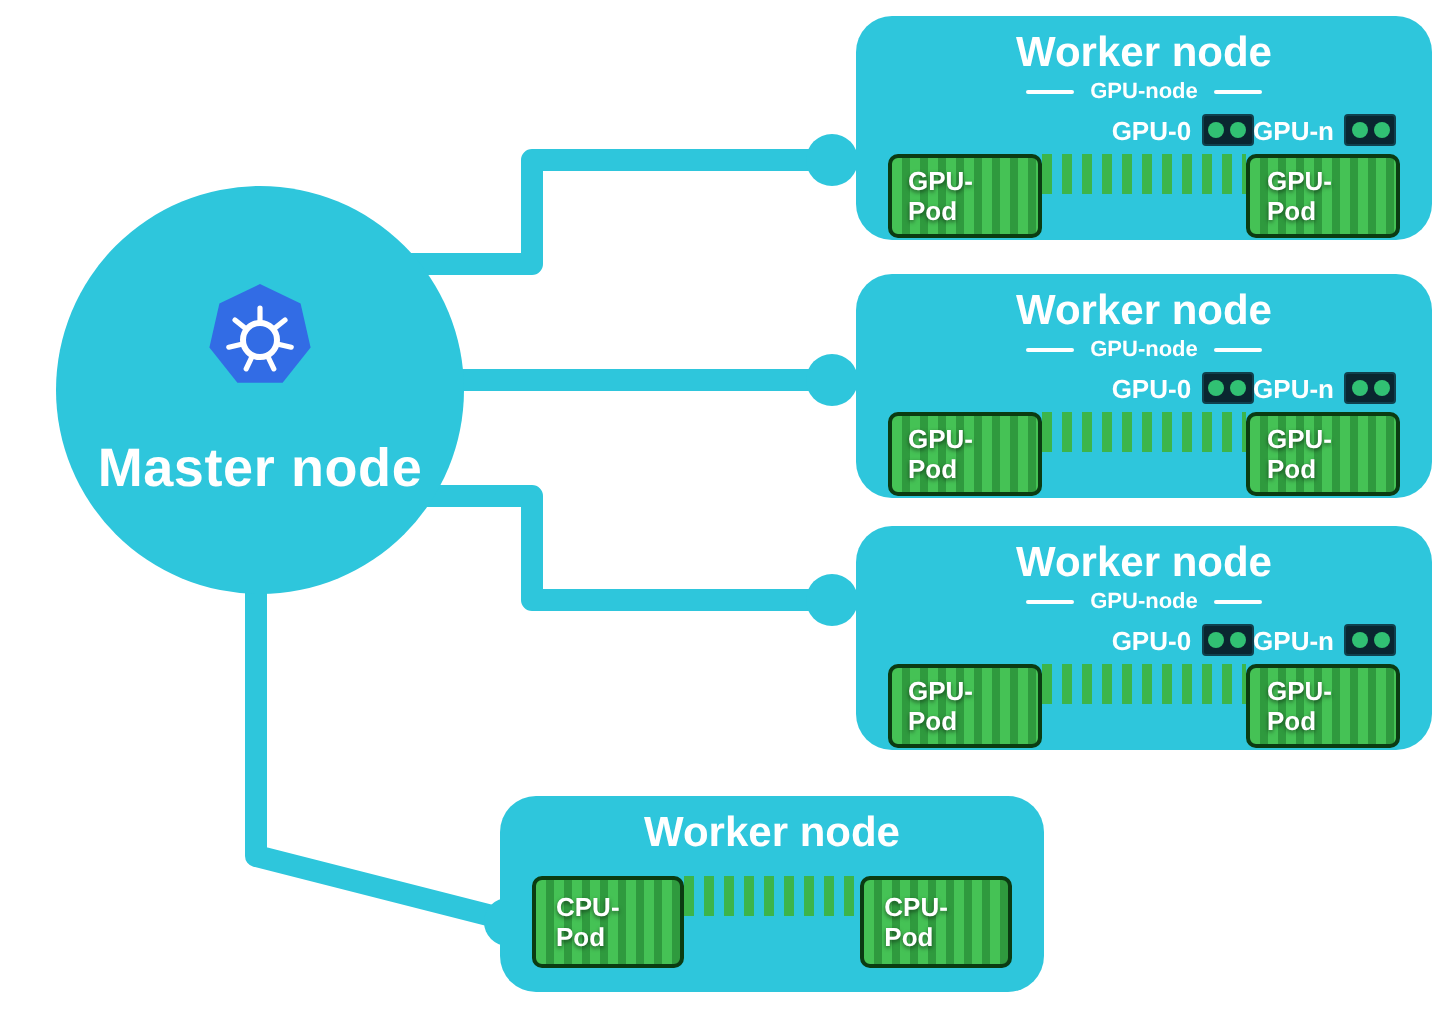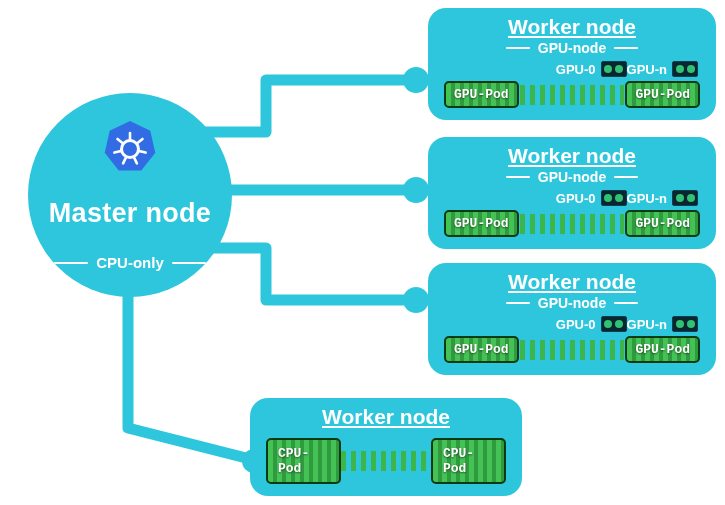--- a/index.html
+++ b/index.html
@@ -33,33 +33,33 @@
   .worker {
     position:absolute; background:var(--node_cyan,#2ec6dc); border-radius:18px;
     color:#ffffff; box-sizing:border-box; padding:7px 14px 10px;
   }
   .worker-gpu { left:428px; width:288px; height:112px; }
   .worker-gpu.w1 { top:8px; }
   .worker-gpu.w2 { top:137px; }
   .worker-gpu.w3 { top:263px; }
   .worker-cpu { left:250px; top:398px; width:272px; height:98px; }
 
-  .worker-title { text-align:center; font-size:21px; font-weight:bold; line-height:1.1;text-decoration:underline; }
-  .worker .subtitle { font-size:14px; margin-top:2px; }
+  .worker-title { text-align:center; font-size:21px; font-weight:bold; line-height:1.1; }
+  .worker .subtitle { font-size:11px; margin-top:2px; }
   .worker .subtitle::before, .worker .subtitle::after { width:24px; height:1.5px; }
 
   .gpu-row { display:flex; justify-content:flex-end; align-items:center; margin-top:5px; padding:0 4px; }
   .gpu-label-group { display:flex; align-items:center; gap:5px; font-size:13px; font-weight:bold; }
   .gpu-icon {
     width:24px; height:14px; background:#0a2630; border:1px solid #10404d; border-radius:2px;
     display:flex; align-items:center; justify-content:center; gap:3px;
   }
   .gpu-icon i { display:block; width:8px; height:8px; border-radius:50%; background:#31c173; }
 
-  .pods-row { display:flex; justify-content:space-between; align-items:center; margin-top:4px; padding:0 2px;font-family:Liberation Mono, monospace; }
+  .pods-row { display:flex; justify-content:space-between; align-items:flex-start; margin-top:4px; padding:0 2px; }
   .worker-cpu .pods-row { margin-top:10px; }
   .pod {
     background:repeating-linear-gradient(90deg, #45c255 0 5px, var(--pod_green,#2f9a3e) 5px 9px);
     border:2px solid #0b3b12; border-radius:5px;
     padding:4px 8px; font-size:13px; font-weight:bold; color:#ffffff;
     text-shadow:0 1px 2px rgba(0,0,0,.55);
   }
   .worker-cpu .pod { padding:6px 10px; }
   .bars {
     height:20px; width:104px;
@@ -91,21 +91,20 @@
         <line x1="28" y1="30" x2="40.5" y2="20"></line>
         <line x1="28" y1="30" x2="43.6" y2="33.6"></line>
         <line x1="28" y1="30" x2="34.9" y2="44.4"></line>
         <line x1="28" y1="30" x2="21.1" y2="44.4"></line>
         <line x1="28" y1="30" x2="12.4" y2="33.6"></line>
         <line x1="28" y1="30" x2="15.5" y2="20"></line>
       </g>
       <circle cx="28" cy="30" r="8.5" fill="var(--kubernetes_blue,#326ce5)" stroke="#ffffff" stroke-width="3"></circle>
     </svg>
     <div class="master-title">Master node</div>
-    <div class="subtitle">CPU-only</div>
   </div>
 
   <div class="worker worker-gpu w1">
     <div class="worker-title">Worker node</div>
     <div class="subtitle">GPU-node</div>
     <div class="gpu-row">
       <div class="gpu-label-group">
         <span>GPU-0</span>
         <span class="gpu-icon">
             <i></i>

